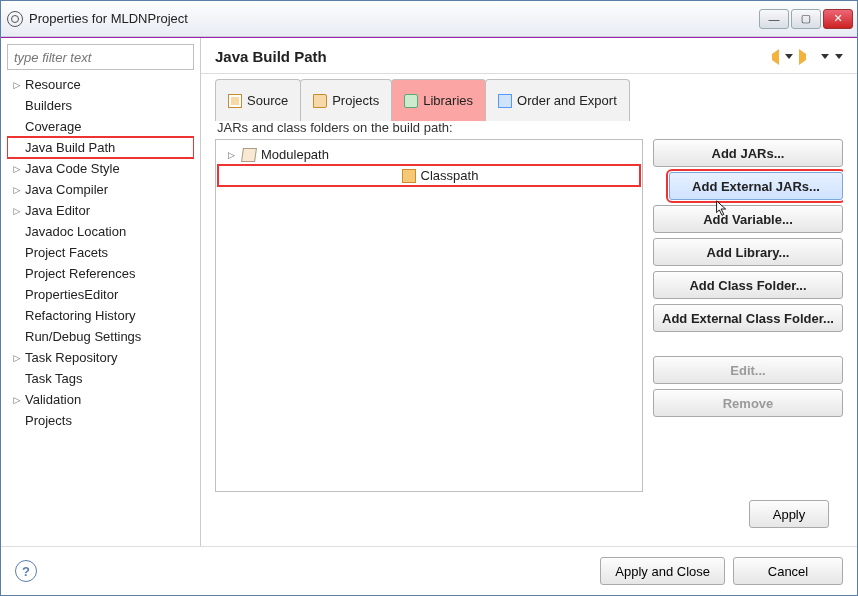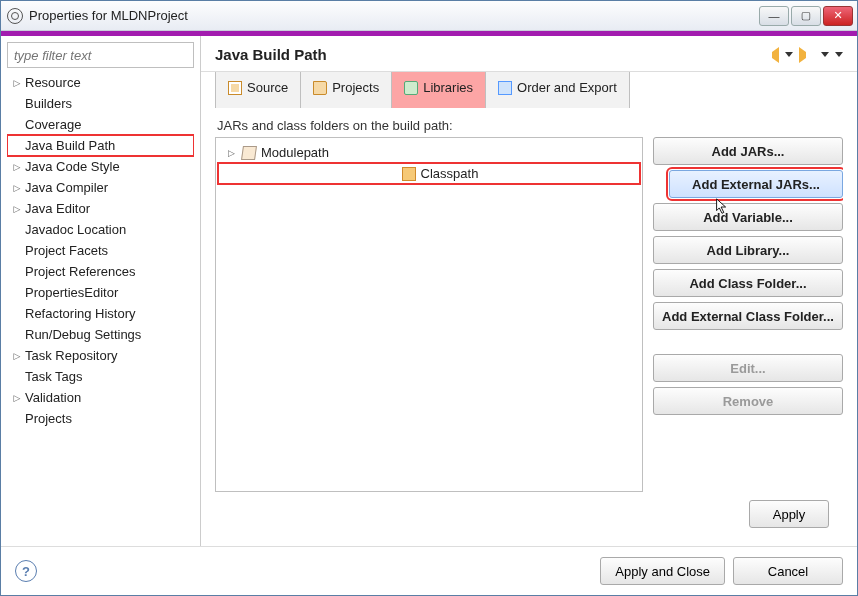--- a/index.html
+++ b/index.html
@@ -1,28 +1,28 @@
 <!DOCTYPE html>
 <html><head>
 <meta charset="utf-8">
 <style>
 * { box-sizing: border-box; margin: 0; padding: 0; font-family: "Segoe UI", Tahoma, sans-serif; font-size: 13px; }
 body { background: #f0f0f0; width: 858px; height: 596px; overflow: hidden; }
 
 .window { width: 858px; height: 596px; border: 1px solid #5a7ea5; background: #fff; display: flex; flex-direction: column; }
 
-.titlebar { height: 30px; background: linear-gradient(#fdfdfe,#e8ecf3); display: flex; align-items: center; padding: 0 4px 0 6px; border-bottom: 1px solid #c8cfd9; }
+.titlebar { height: 36px; background: linear-gradient(#fdfdfe,#e8ecf3); display: flex; align-items: center; padding: 0 4px 0 6px; border-bottom: 1px solid #c8cfd9; }
 .titlebar .t-icon { width: 16px; height: 16px; border: 1px solid #555; border-radius: 50%; margin-right: 6px; position: relative; }
 .titlebar .t-icon::after { content:""; position:absolute; left:3px; top:3px; width:6px; height:6px; border:1px solid #555; border-radius:50%; }
 .titlebar .title { flex:1; color:#222; }
 .titlebar .win-btns { display:flex; gap:2px; }
 .titlebar .win-btn { width:30px; height:20px; background: linear-gradient(#f8f8f8,#d8dee6); border:1px solid #9aa; border-radius:3px; display:flex; align-items:center; justify-content:center; color:#333; font-size:11px; }
 .titlebar .win-btn.close { background: linear-gradient(#e67,#c22); color:#fff; border-color:#933; }
 
-.body { flex:1; display:flex; border-top:5px solid #a21caf; overflow:hidden; }
+.body { flex:1; display:flex; border-top:1px solid #a21caf; overflow:hidden; }
 
 .sidebar { width: 200px; border-right:1px solid #ccc; padding:6px 6px 0 6px; display:flex; flex-direction:column; }
 .filter { height:26px; border:1px solid #bfbfbf; background:#fff; padding:2px 6px; color:#888; margin-bottom:4px; font-style:italic; }
 .tree { flex:1; overflow:auto; }
 .tree-item { display:flex; align-items:center; padding:2px 2px 2px 4px; height:21px; color:#222; cursor:default; }
 .tree-item .twisty { width:12px; text-align:center; color:#666; font-size:9px; margin-right:2px; }
 .tree-item.sel { outline:2px solid #e33; outline-offset:-1px; }
 
 .main { flex:1; display:flex; flex-direction:column; position:relative; }
 .main-head { display:flex; align-items:center; padding:10px 14px 8px 14px; border-bottom:1px solid #ddd; }
@@ -30,21 +30,21 @@
 .main-head .tools { display:flex; gap:6px; align-items:center; }
 .main-head .tool-ico { width:16px; height:16px; }
 .arrow-l, .arrow-r { width:0; height:0; border-top:5px solid transparent; border-bottom:5px solid transparent; }
 .arrow-l { border-right:7px solid #f2b23e; }
 .arrow-r { border-left:7px solid #f2b23e; }
 .dd { width:8px; height:4px; border-left:4px solid transparent; border-right:4px solid transparent; border-top:5px solid #333; }
 
 .content { flex:1; padding: 8px 14px 10px 14px; display:flex; flex-direction:column; overflow:hidden; }
 
 .tabs { display:flex; align-items:flex-end; height:28px; margin-bottom:4px; }
-.tab { display:flex; align-items:center; gap:5px; padding:13px 12px; background:#f2f2f2; border:1px solid #bfbfbf; border-bottom:none; border-radius:4px 4px 0 0; margin-right:-1px; position:relative; top:0; color:#222; }
+.tab { display:flex; align-items:center; gap:5px; padding:13px 12px; background:#f2f2f2; border:1px solid #bfbfbf; border-bottom:none; border-radius:4px 4px 0 0; margin-right:-1px; position:relative; top:11px; color:#222; }
 .tab.active { background:#fca5a5; z-index:2; }
 .tab .t-ico { width:14px; height:14px; display:inline-block; }
 
 .ico-source { background:#fff; border:1px solid #c98b2b; position:relative; }
 .ico-source::after{content:"";position:absolute;left:2px;top:2px;right:2px;bottom:2px;background:#f6d9a6;}
 .ico-projects { border:1px solid #c98b2b; background:#f6d9a6; border-radius:0 2px 2px 0; }
 .ico-libraries { border:1px solid #5a7; background:#cdeccd; border-radius:2px; }
 .ico-order { border:1px solid #59f; background:#cfe3fb; }
 
 .desc { color:#333; margin:6px 0 4px 2px; }

